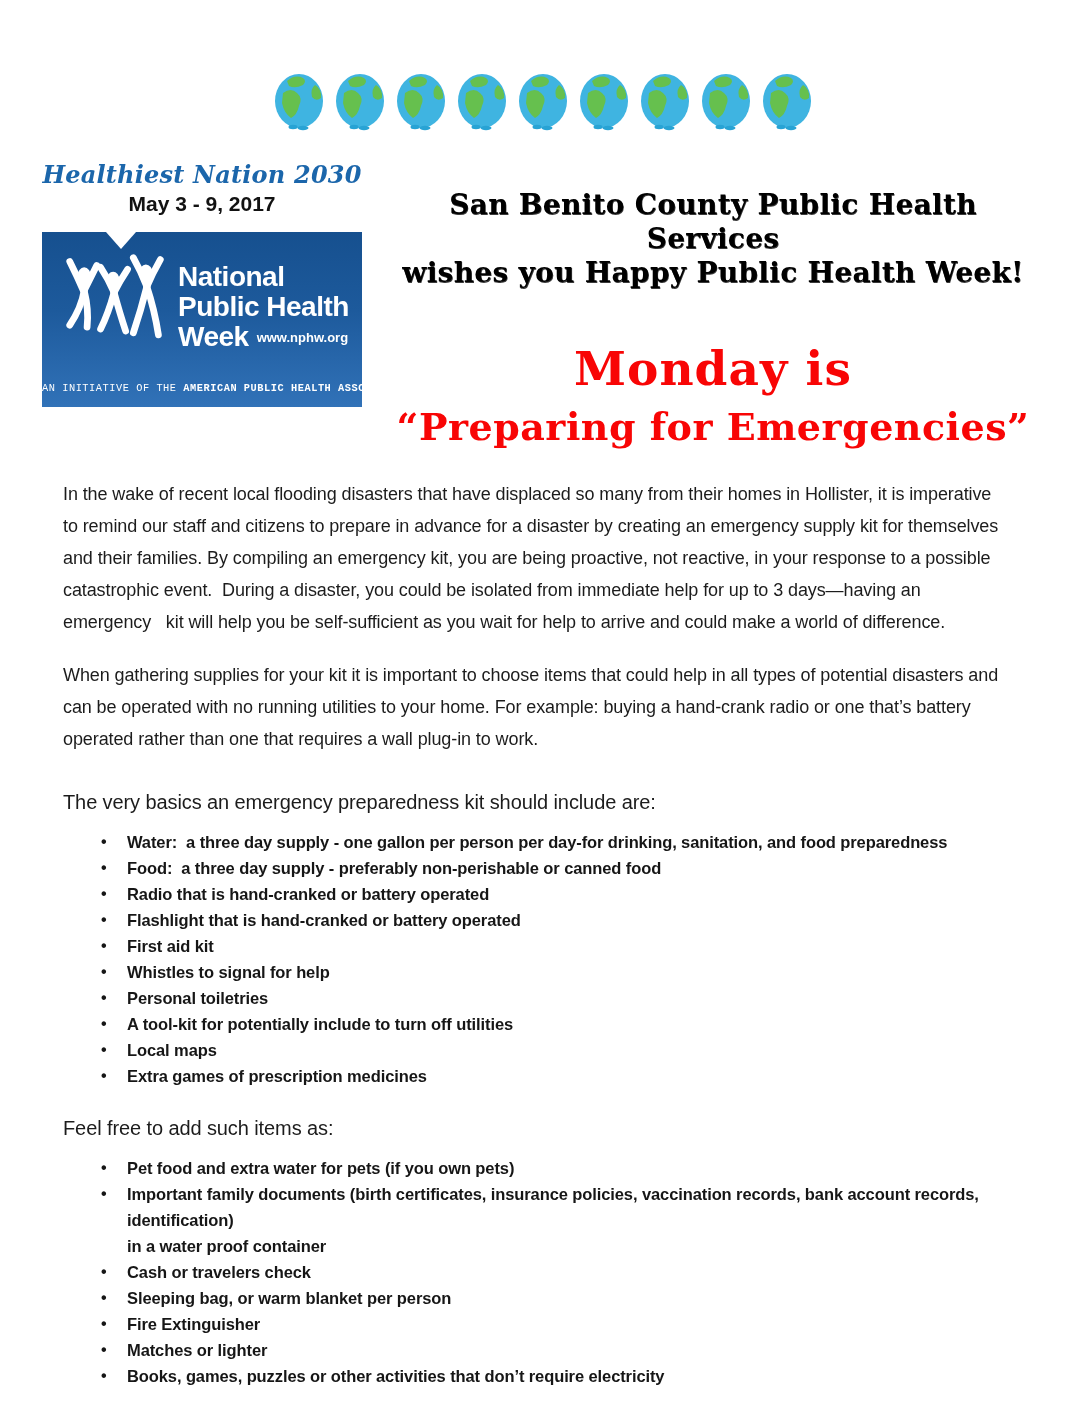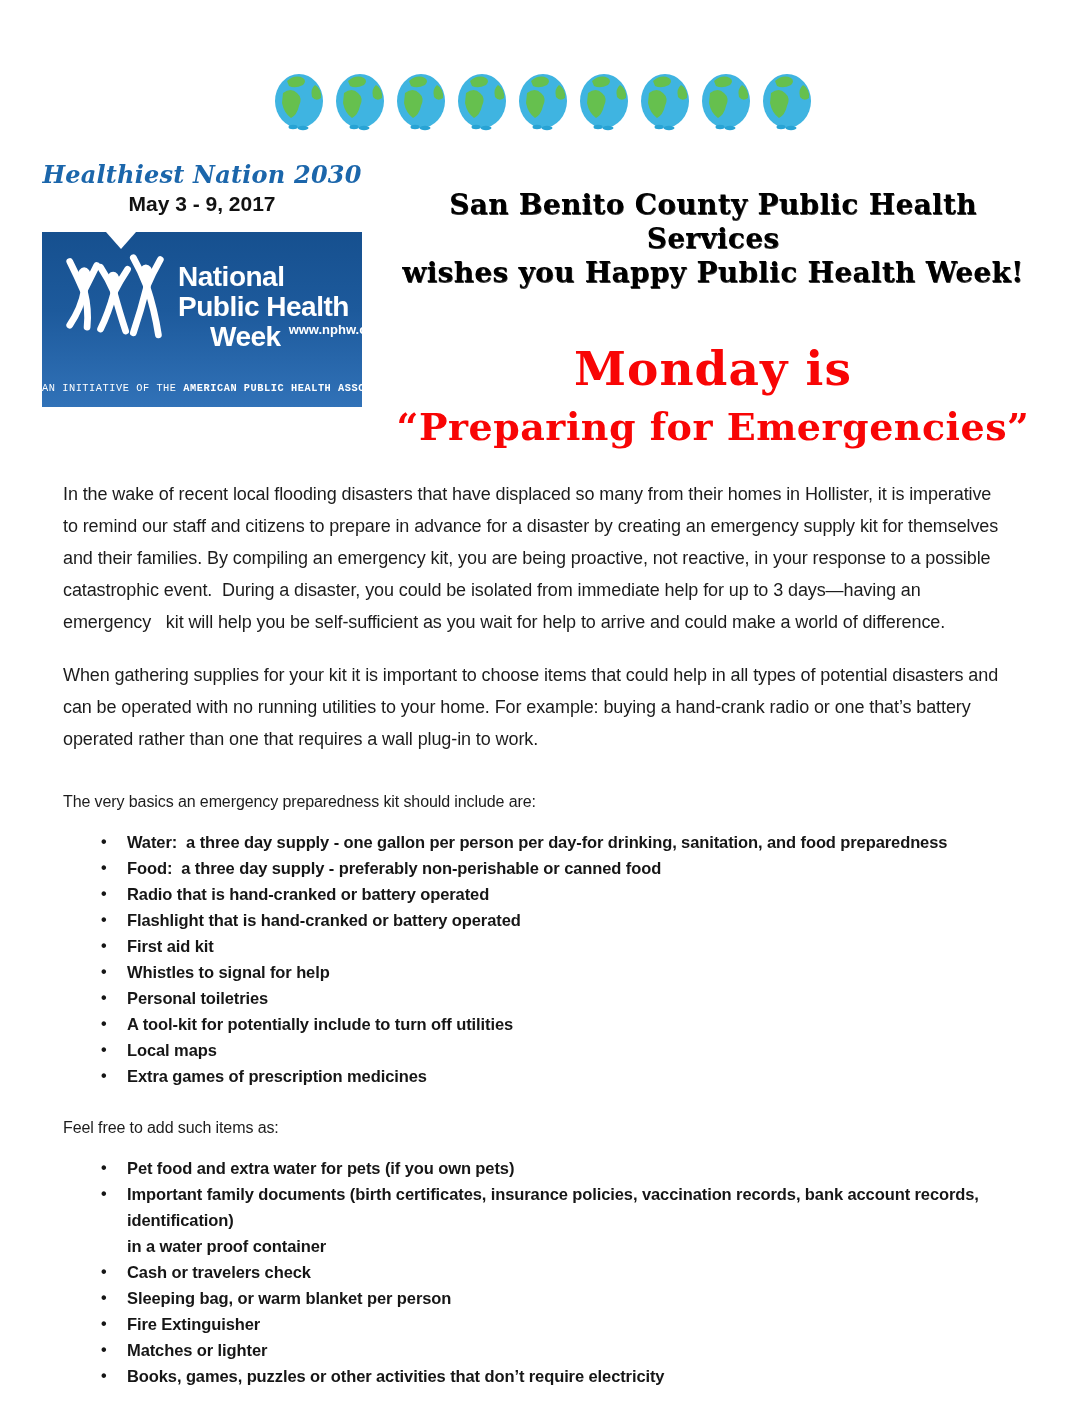--- a/index.html
+++ b/index.html
@@ -29,21 +29,21 @@
   }
   .logo-notch {
     position:absolute; top:0; left:64px; width:0; height:0;
     border-left:15px solid transparent; border-right:15px solid transparent;
     border-top:17px solid #ffffff;
   }
   .logo-main { display:flex; padding:18px 0 0 16px; }
   .logo-figures { width:116px; height:106px; flex:none; }
   .logo-text { color:#ffffff; font-weight:bold; margin-left:4px; margin-top:12px; }
   .logo-line { font-size:28px; line-height:30px; letter-spacing:-0.5px; white-space:nowrap; }
-  .logo-week-row { display:flex; align-items:flex-start;margin-left:32px; }
+  .logo-week-row { display:flex; align-items:center; }
   .logo-url { font-size:13px; margin-left:8px; letter-spacing:0; }
   .logo-footer {
     position:absolute; bottom:13px; left:0; right:0; text-align:center;
     color:#ffffff; font-size:10.3px; letter-spacing:0.55px; white-space:nowrap;font-family:Liberation Mono, monospace;
   }
   .logo-footer b { letter-spacing:0.55px; }
 
   .header-right { flex:1; text-align:center; padding-top:28px; }
   .greeting-line {
     font-family:"DejaVu Serif", serif; font-weight:bold; font-size:28px;
@@ -61,21 +61,21 @@
   }
 
   
   .content { padding:0 64px 0 63px; }
   .para {
     font-size:18px; line-height:32px; white-space:pre-wrap;
     letter-spacing:-0.1px; color:#1c1c1c;
   }
   .para-intro { margin-top:30px; }
   .para-supplies { margin-top:21px; }
-  .section-intro { margin-top:31px; font-size:16px; letter-spacing:-0.1px; }
+  .section-intro { margin-top:31px; font-size:20px; letter-spacing:-0.1px; }
   .blist { list-style:none; margin:11px 0 0 0; padding:0; }
   .blist li {
     position:relative; padding-left:64px; font-size:16.5px; font-weight:bold;
     line-height:26px; white-space:pre-wrap; color:#161616; letter-spacing:-0.1px;
   }
   .blist li::before {
     content:"\2022"; position:absolute; left:38px; top:0; font-size:16px;
   }
   .extras-intro { margin-top:23px; }
 </style>

